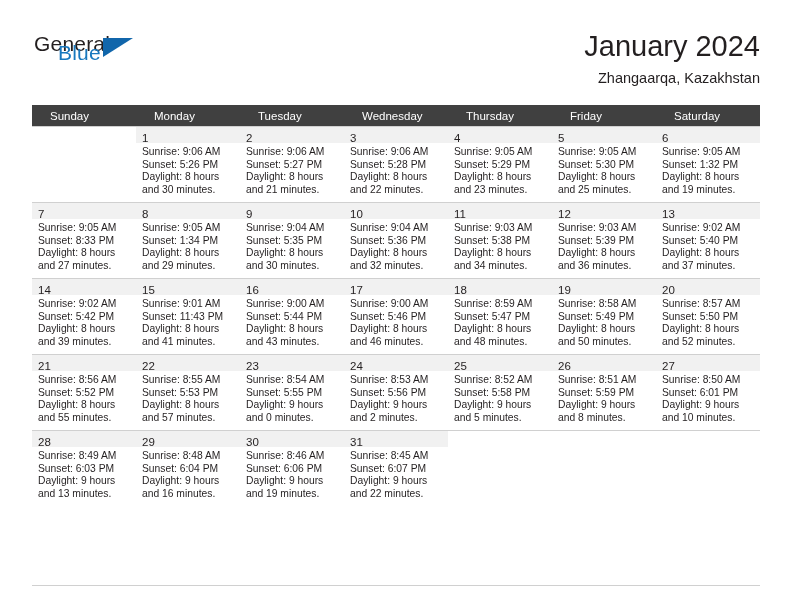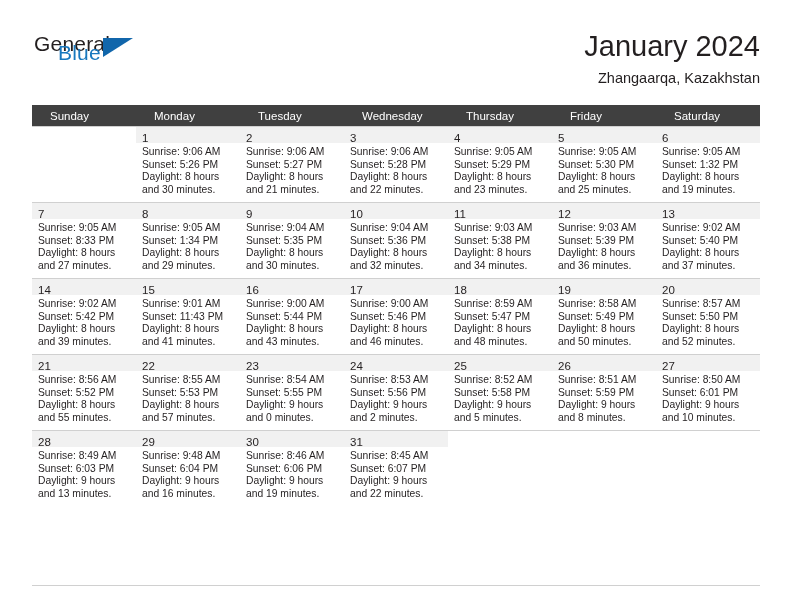--- a/index.html
+++ b/index.html
@@ -506,21 +506,21 @@
                 <div class="cell-line">Sunset: 6:03 PM</div>
                 <div class="cell-line">Daylight: 9 hours</div>
                 <div class="cell-line">and 13 minutes.</div>
               </div>
             </div>
           </td>
           <td>
             <div class="cell filled">
               <div class="daynum-band"><span class="daynum">29</span></div>
               <div class="cell-lines">
-                <div class="cell-line">Sunrise: 9:48 AM</div>
+                <div class="cell-line">Sunrise: 8:48 AM</div>
                 <div class="cell-line">Sunset: 6:04 PM</div>
                 <div class="cell-line">Daylight: 9 hours</div>
                 <div class="cell-line">and 16 minutes.</div>
               </div>
             </div>
           </td>
           <td>
             <div class="cell filled">
               <div class="daynum-band"><span class="daynum">30</span></div>
               <div class="cell-lines">

